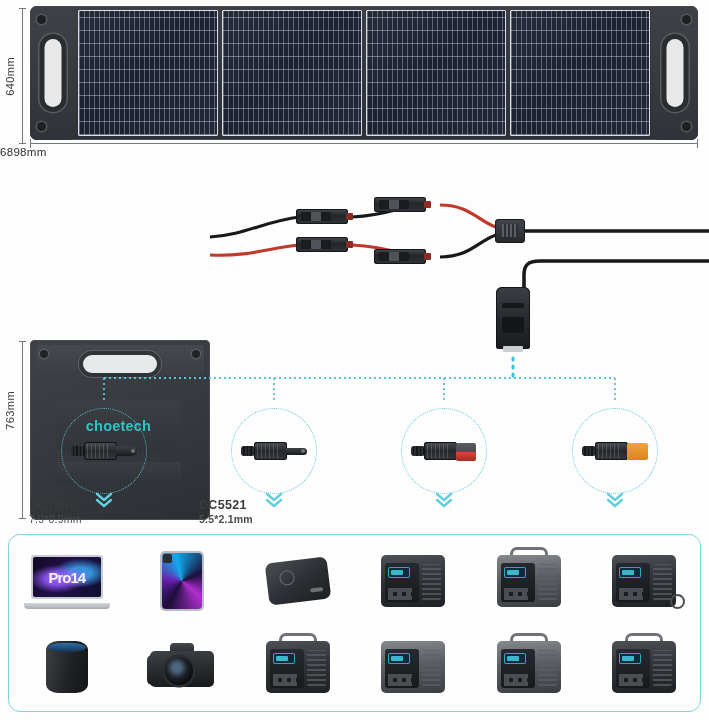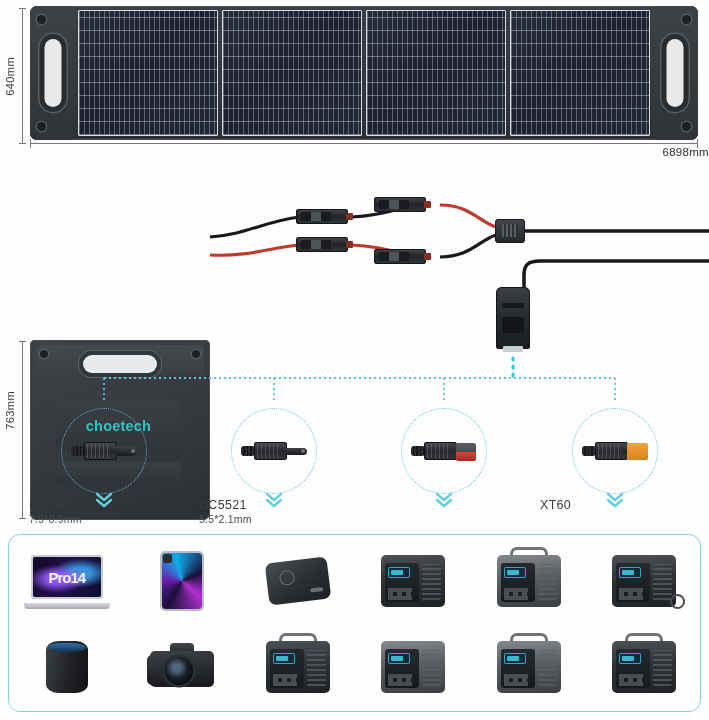--- a/index.html
+++ b/index.html
@@ -37,21 +37,21 @@
 
   .dim-h-bottom {
     position: absolute; left: 30px; top: 143px; width: 668px; height: 1px; background: #777;
   }
   .dim-h-bottom::before, .dim-h-bottom::after {
     content: ""; position: absolute; top: -4px; width: 1px; height: 9px; background: #777;
   }
   .dim-h-bottom::before { left: 0; }
   .dim-h-bottom::after { right: 0; }
   .dim-h-label {
-    position: absolute; left: 0; top: 146px; width: 709px; text-align: right;
+    position: absolute; left: 0; top: 146px; width: 709px; text-align: left;
     font-size: 11.5px; color: #2e2e2e; letter-spacing: .3px;
   }
 
   .panel-open {
     position: absolute; left: 30px; top: 6px; width: 668px; height: 134px;
     background: linear-gradient(180deg,#3c3f43 0%,#34373b 50%,#2c2f33 100%);
     border-radius: 7px;
     box-shadow: inset 0 0 0 1px #4a4d52;
   }
   .edge-rail {
@@ -497,21 +497,21 @@
             <div class="body"></div>
             <div class="ribs"></div>
           <div class="barrel"></div>
             <div class="tipdot"></div>
         </div>
       </div>
       <div class="conn-name">DC7909</div>
       <div class="conn-sub">7.9*0.9mm</div>
     </div>
 
-    <div class="conn-col" style="left:199px;">
+    <div class="conn-col" style="left:199px;font-weight:bold;">
       <div class="conn-circle">
         <div class="plug">
           <div class="strain"></div>
             <div class="body"></div>
             <div class="ribs"></div>
           <div class="barrel thin"></div>
             <div class="tipdot"></div>
         </div>
       </div>
       <div class="conn-name">DC5521</div>
@@ -533,21 +533,20 @@
 
     <div class="conn-col" style="left:540px;">
       <div class="conn-circle">
         <div class="plug">
           <div class="strain"></div>
             <div class="body"></div>
             <div class="ribs"></div>
           <div class="xt-head"></div>
         </div>
       </div>
-      <div class="conn-name">XT60</div>
       <div class="conn-sub"></div>
     </div>
 
     <div class="chev" style="left:29px;">
       <svg width="20" height="20" viewBox="0 0 20 20">
           <path d="M3 4 L10 10 L17 4" stroke="#63cfdd" stroke-width="2.4" fill="none" stroke-linecap="round" stroke-linejoin="round"></path>
           <path d="M3 10 L10 16 L17 10" stroke="#63cfdd" stroke-width="2.4" fill="none" stroke-linecap="round" stroke-linejoin="round"></path>
         </svg>
     </div>
     <div class="chev" style="left:199px;">

